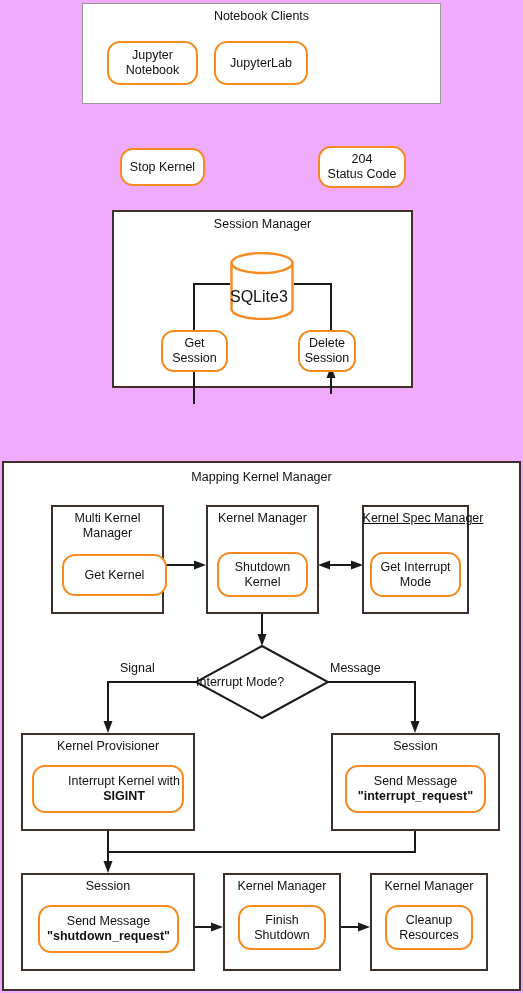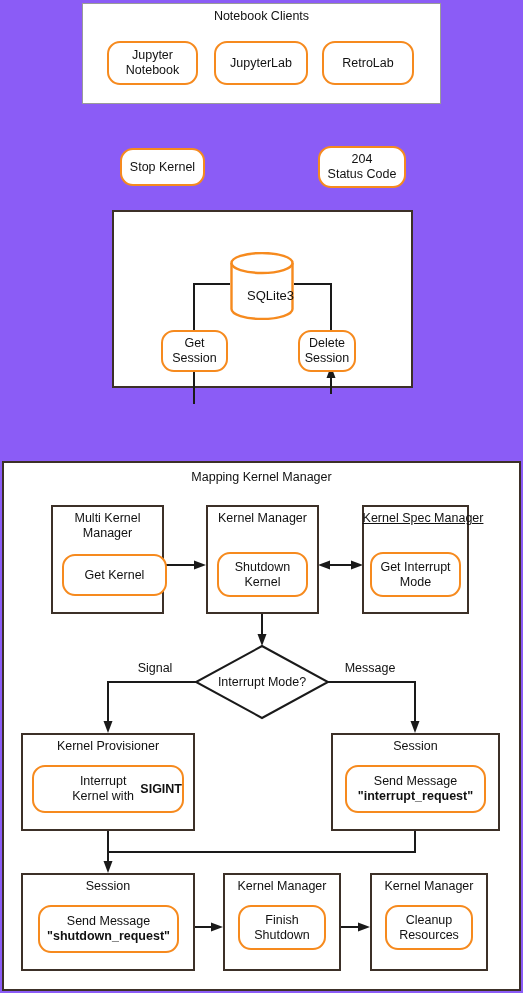--- a/index.html
+++ b/index.html
@@ -4,21 +4,21 @@
 <style>
   html, body {
     margin: 0;
     padding: 0;
     background: #000000;
   }
   #canvas {
     position: relative;
     width: 523px;
     height: 993px;
-    background: #8b5cf6;
+    background: #f0abfc;
     font-family: "Liberation Sans", sans-serif;
     overflow: hidden;
   }
   
   .panel {
     position: absolute;
     background: #ffffff;
     border: 2px solid #3c3028;
     box-sizing: border-box;
   }
@@ -53,21 +53,21 @@
     line-height: 15px;
     white-space: pre-line;
   }
   .rnode .ln2 { font-weight: bold; display: block; }
   
   .flabel {
     position: absolute;
     font-size: 12.5px;
     color: #111111;
     line-height: 15px;
-    text-align: center;
+    text-align: left;
     white-space: pre-line;
   }
   
   svg.overlay {
     position: absolute;
     left: 0;
     top: 0;
     width: 523px;
     height: 993px;
     pointer-events: none;
@@ -75,43 +75,43 @@
   }
   .ln { stroke: #1a1a1a; stroke-width: 2; fill: none; }
   .dia { stroke: #1a1a1a; stroke-width: 2; fill: #ffffff; }
   
   .cyl {
     position: absolute;
   }
   .cyl-label {
     position: absolute;
     width: 100%;
-    text-align: right;
-    font-size: 13px;
+    text-align: left;
+    font-size: 16px;
     color: #111111;
   }
 </style>
 </head>
 <body>
 
 <div id="canvas">
 
   <div class="panel-plain" style="left:82px; top:3px; width:359px; height:101px;"></div>
   <div class="panel-title" style="left:82px; top:9px; width:359px;">Notebook Clients</div>
 
   <div class="rnode" style="left:107px; top:41px; width:91px; height:44px;">Jupyter
 Notebook</div>
   <div class="rnode" style="left:214px; top:41px; width:94px; height:44px;">JupyterLab</div>
-  <div class="rnode" style="left:322px; top:41px; width:92px; height:44px;">RetroLab</div>
 
   <div class="rnode" style="left:120px; top:148px; width:85px; height:38px;">Stop Kernel</div>
   <div class="rnode" style="left:318px; top:146px; width:88px; height:42px;">204
 Status Code</div>
 
   <div class="panel" style="left:112px; top:210px; width:301px; height:178px;"></div>
+  <div class="panel-title" style="left:112px; top:217px; width:301px;">Session Manager</div>
 
   <svg class="overlay">
 
     <path class="ln" d="M 230 284 L 194 284 L 194 330"></path>
 
     <path class="ln" d="M 294 284 L 331 284 L 331 330"></path>
 
     <path class="ln" d="M 194 372 L 194 404"></path>
 
     <path class="ln" d="M 331 394 L 331 375"></path>
@@ -182,21 +182,21 @@
 Manager</div>
   <div class="rnode" style="left:370px; top:552px; width:91px; height:45px;">Get Interrupt
 Mode</div>
 
   <div class="flabel" style="left:120px; top:661px; width:70px;">Signal</div>
   <div class="flabel" style="left:330px; top:661px; width:80px;">Message</div>
   <div class="flabel" style="left:196px; top:675px; width:132px;">Interrupt Mode?</div>
 
   <div class="panel" style="left:21px; top:733px; width:174px; height:98px;"></div>
   <div class="panel-title" style="left:21px; top:739px; width:174px;">Kernel Provisioner</div>
-  <div class="rnode" style="left:32px; top:765px; width:152px; height:48px; flex-direction:row;padding-left:32px;">
+  <div class="rnode" style="left:32px; top:765px; width:152px; height:48px; flex-direction:column;padding-left:32px;">
     <span>Interrupt Kernel with</span>
     <span class="ln2">SIGINT</span>
   </div>
 
   <div class="panel" style="left:331px; top:733px; width:169px; height:98px;"></div>
   <div class="panel-title" style="left:331px; top:739px; width:169px;">Session</div>
   <div class="rnode" style="left:345px; top:765px; width:141px; height:48px; flex-direction:column;">
     <span>Send Message</span>
     <span class="ln2">"interrupt_request"</span>
   </div>

